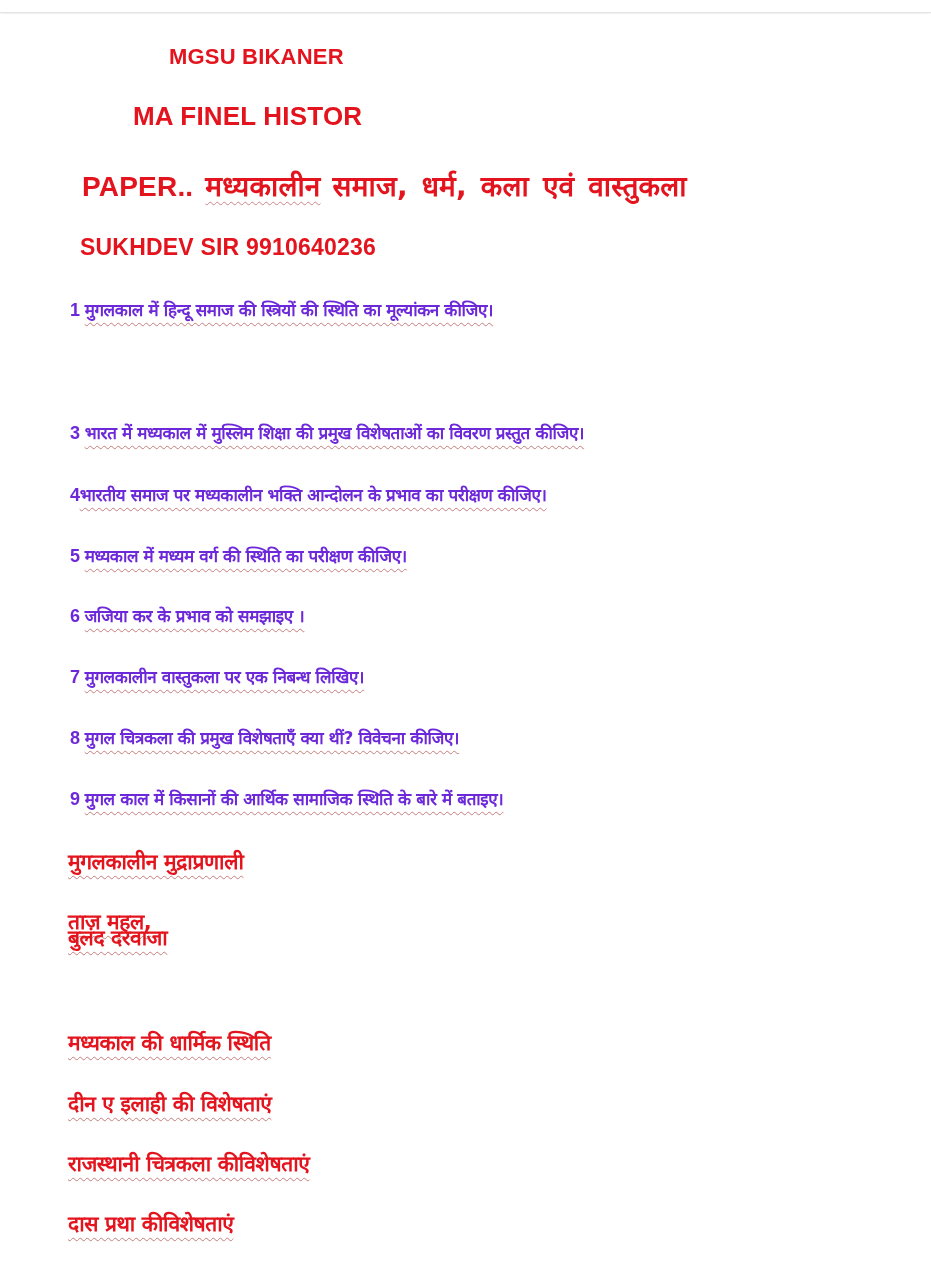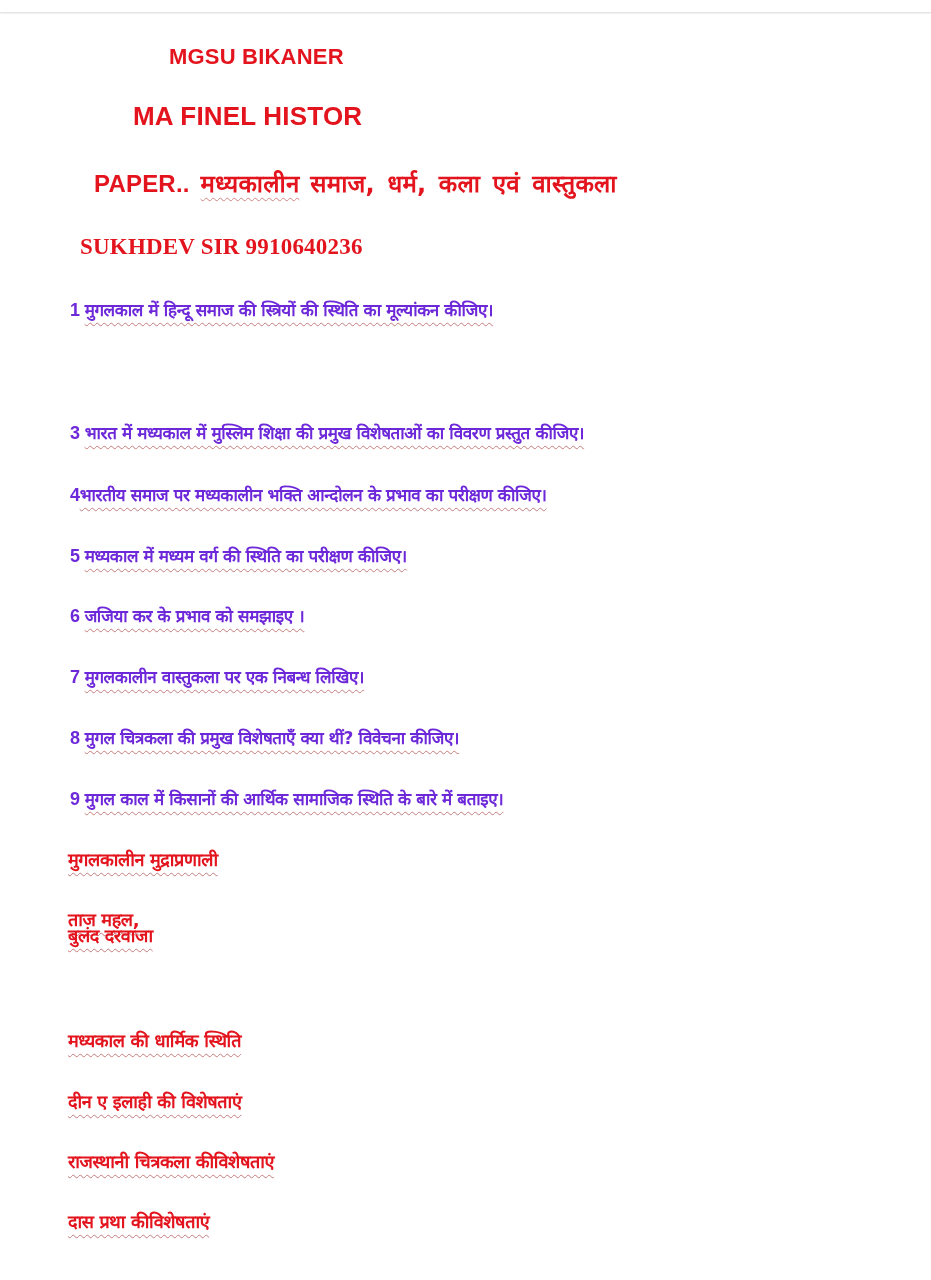--- a/index.html
+++ b/index.html
@@ -32,28 +32,28 @@
     }
     .hdr {
       position: absolute;
       color: #e3141d;
       font-weight: bold;
       white-space: nowrap;
       letter-spacing: 0.2px;
     }
     .h-univ { left: 169px; top: 30px; font-size: 22px; }
     .h-course { left: 133px; top: 87px; font-size: 26px; }
-    .h-paper { left: 94px; top: 152px; font-size: 24px; word-spacing: 4px; }
+    .h-paper { left: 82px; top: 152px; font-size: 28px; word-spacing: 4px; }
     .h-paper .hi { font-family: "DejaVu Sans", sans-serif; }
     .h-paper .wavy {
       text-decoration: underline wavy #d08585;
       text-decoration-thickness: 1px;
       text-underline-offset: 5px;
     }
-    .h-teacher { left: 80px; top: 220px; font-size: 23px; font-family: Liberation Serif, serif; }
+    .h-teacher { left: 80px; top: 220px; font-size: 23px; }
 
     .q {
       position: absolute;
       left: 70px;
       color: #6d28d9;
       font-weight: bold;
       font-size: 17px;
       white-space: nowrap;
       font-family: "DejaVu Sans", sans-serif;
       letter-spacing: -0.4px;
@@ -66,21 +66,21 @@
     .q .txt {
       text-decoration: underline wavy #c77c7c;
       text-decoration-thickness: 1px;
       text-underline-offset: 6px;
     }
     .t {
       position: absolute;
       left: 68px;
       color: #e3141d;
       font-weight: bold;
-      font-size: 18px;
+      font-size: 21px;
       white-space: nowrap;
       font-family: "DejaVu Sans", sans-serif;
       letter-spacing: -0.4px;
       text-decoration: underline wavy #c77c7c;
       text-decoration-thickness: 1px;
       text-underline-offset: 6px;
     }
   </style>
 </head>
 <body>

